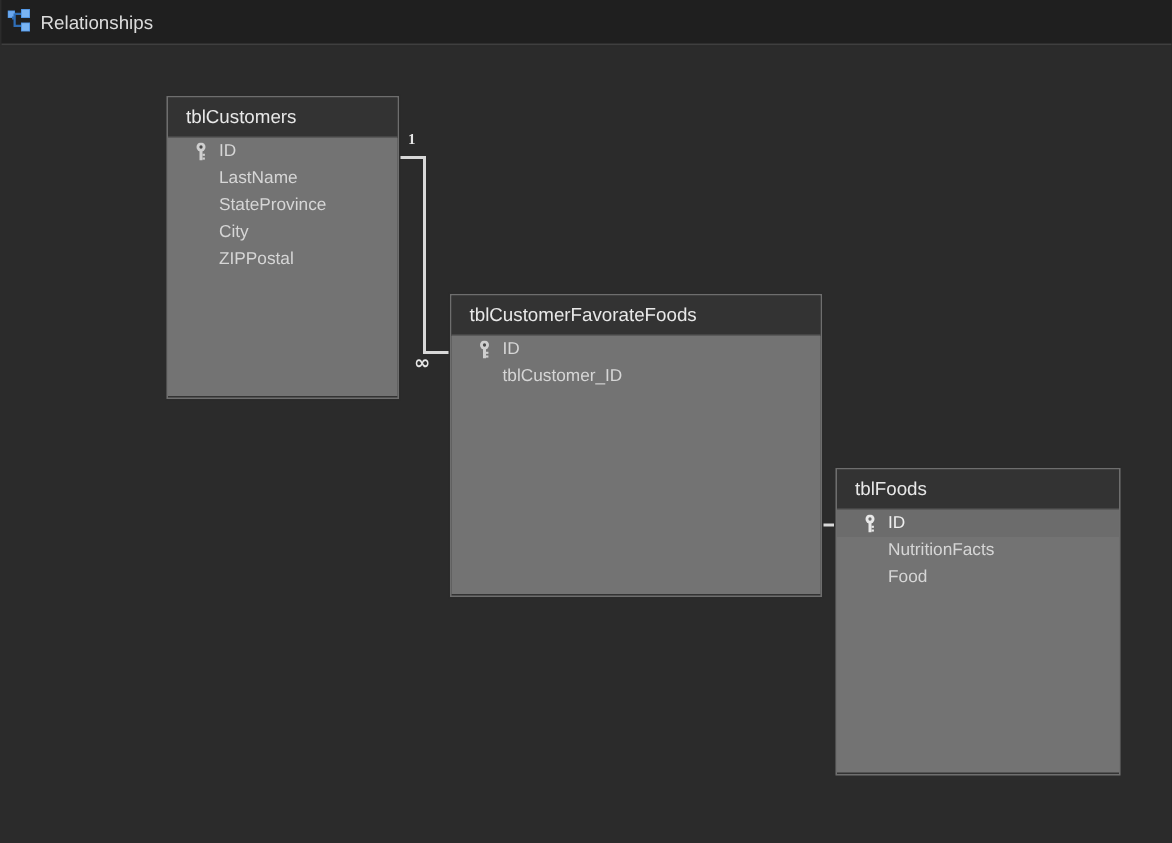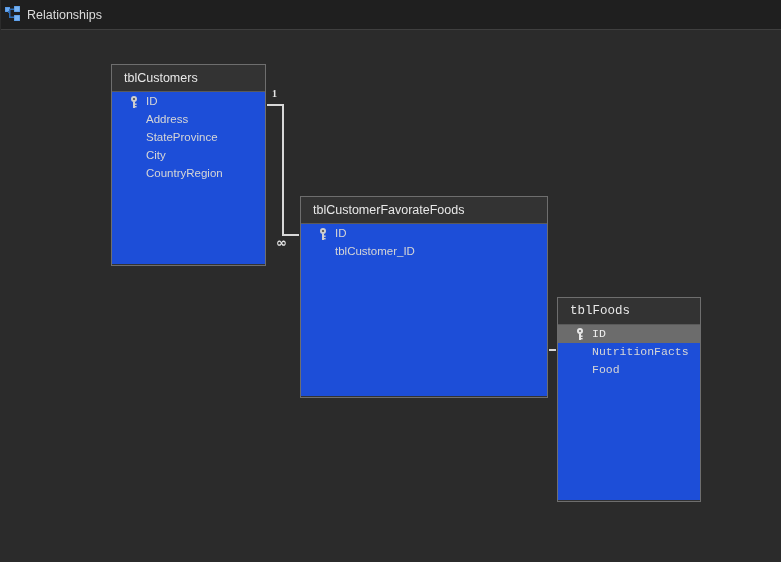--- a/index.html
+++ b/index.html
@@ -96,21 +96,21 @@
     padding-left: 12px;
     font-size: 12.5px;
     color: #e8e8e8;
     background: #333333;
     border-bottom: 1px solid #5a5a5a;
     box-sizing: border-box;
     white-space: nowrap;
     overflow: hidden;
   }
   .tbl-fields {
-    background: #1d4ed8;
+    background: #737373;
     box-sizing: border-box;
     height: calc(100% - 28px);
     padding: 0;
     overflow: hidden;
   }
   .field {
     position: relative;
     height: 18px;
     line-height: 18px;
     font-size: 11.5px;
@@ -180,30 +180,30 @@
               <circle cx="4" cy="3" r="3" fill="#cfcfcf"></circle>
               <circle cx="4" cy="3" r="1.1" fill="#4a4a4a"></circle>
               <rect x="3" y="5.5" width="2" height="6.5" fill="#cfcfcf"></rect>
               <rect x="5" y="7.5" width="1.6" height="1.4" fill="#cfcfcf"></rect>
               <rect x="5" y="10" width="1.6" height="1.4" fill="#cfcfcf"></rect>
             </svg>
           </span>
           <span>ID</span>
         </div>
         <div class="field">
-          <span>Address</span>
+          <span>LastName</span>
         </div>
         <div class="field">
           <span>StateProvince</span>
         </div>
         <div class="field">
           <span>City</span>
         </div>
         <div class="field">
-          <span>CountryRegion</span>
+          <span>ZIPPostal</span>
         </div>
       </div>
     </div>
 
     <div class="tbl" id="tbl-1" style="left:300px; top:165px; width:248px; height:202px;">
       <div class="tbl-header">tblCustomerFavorateFoods</div>
       <div class="tbl-fields">
         <div class="field">
           <span class="key-icon">
             <svg width="8" height="12" viewBox="0 0 8 12">
@@ -215,21 +215,21 @@
             </svg>
           </span>
           <span>ID</span>
         </div>
         <div class="field">
           <span>tblCustomer_ID</span>
         </div>
       </div>
     </div>
 
-    <div class="tbl" id="tbl-2" style="left:557px; top:266px; width:144px; height:205px;font-family:Liberation Mono, monospace;">
+    <div class="tbl" id="tbl-2" style="left:557px; top:281px; width:190px; height:205px;">
       <div class="tbl-header">tblFoods</div>
       <div class="tbl-fields">
         <div class="field selected">
           <span class="key-icon">
             <svg width="8" height="12" viewBox="0 0 8 12">
               <circle cx="4" cy="3" r="3" fill="#e8e8e8"></circle>
               <circle cx="4" cy="3" r="1.1" fill="#6c6c6c"></circle>
               <rect x="3" y="5.5" width="2" height="6.5" fill="#e8e8e8"></rect>
               <rect x="5" y="7.5" width="1.6" height="1.4" fill="#e8e8e8"></rect>
               <rect x="5" y="10" width="1.6" height="1.4" fill="#e8e8e8"></rect>

